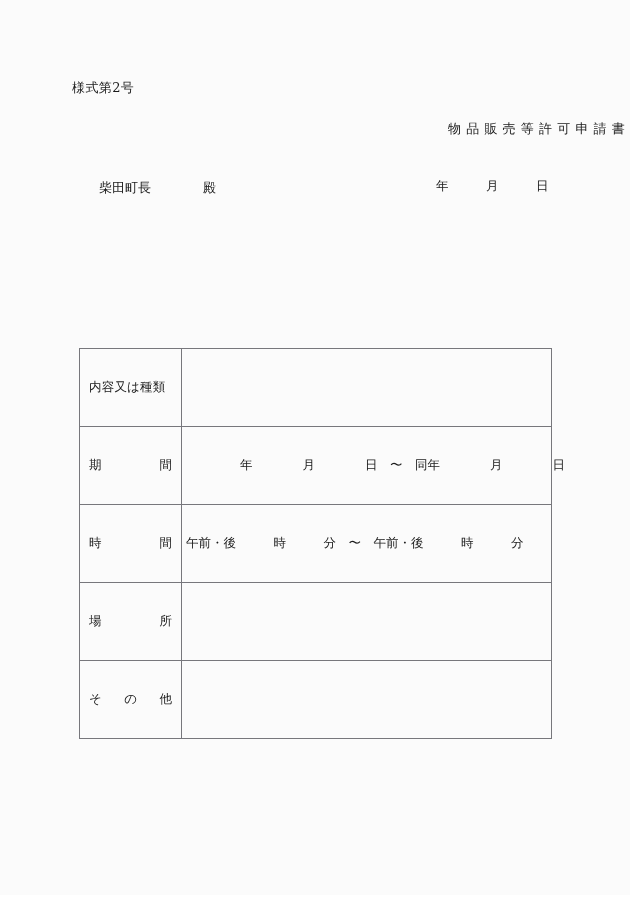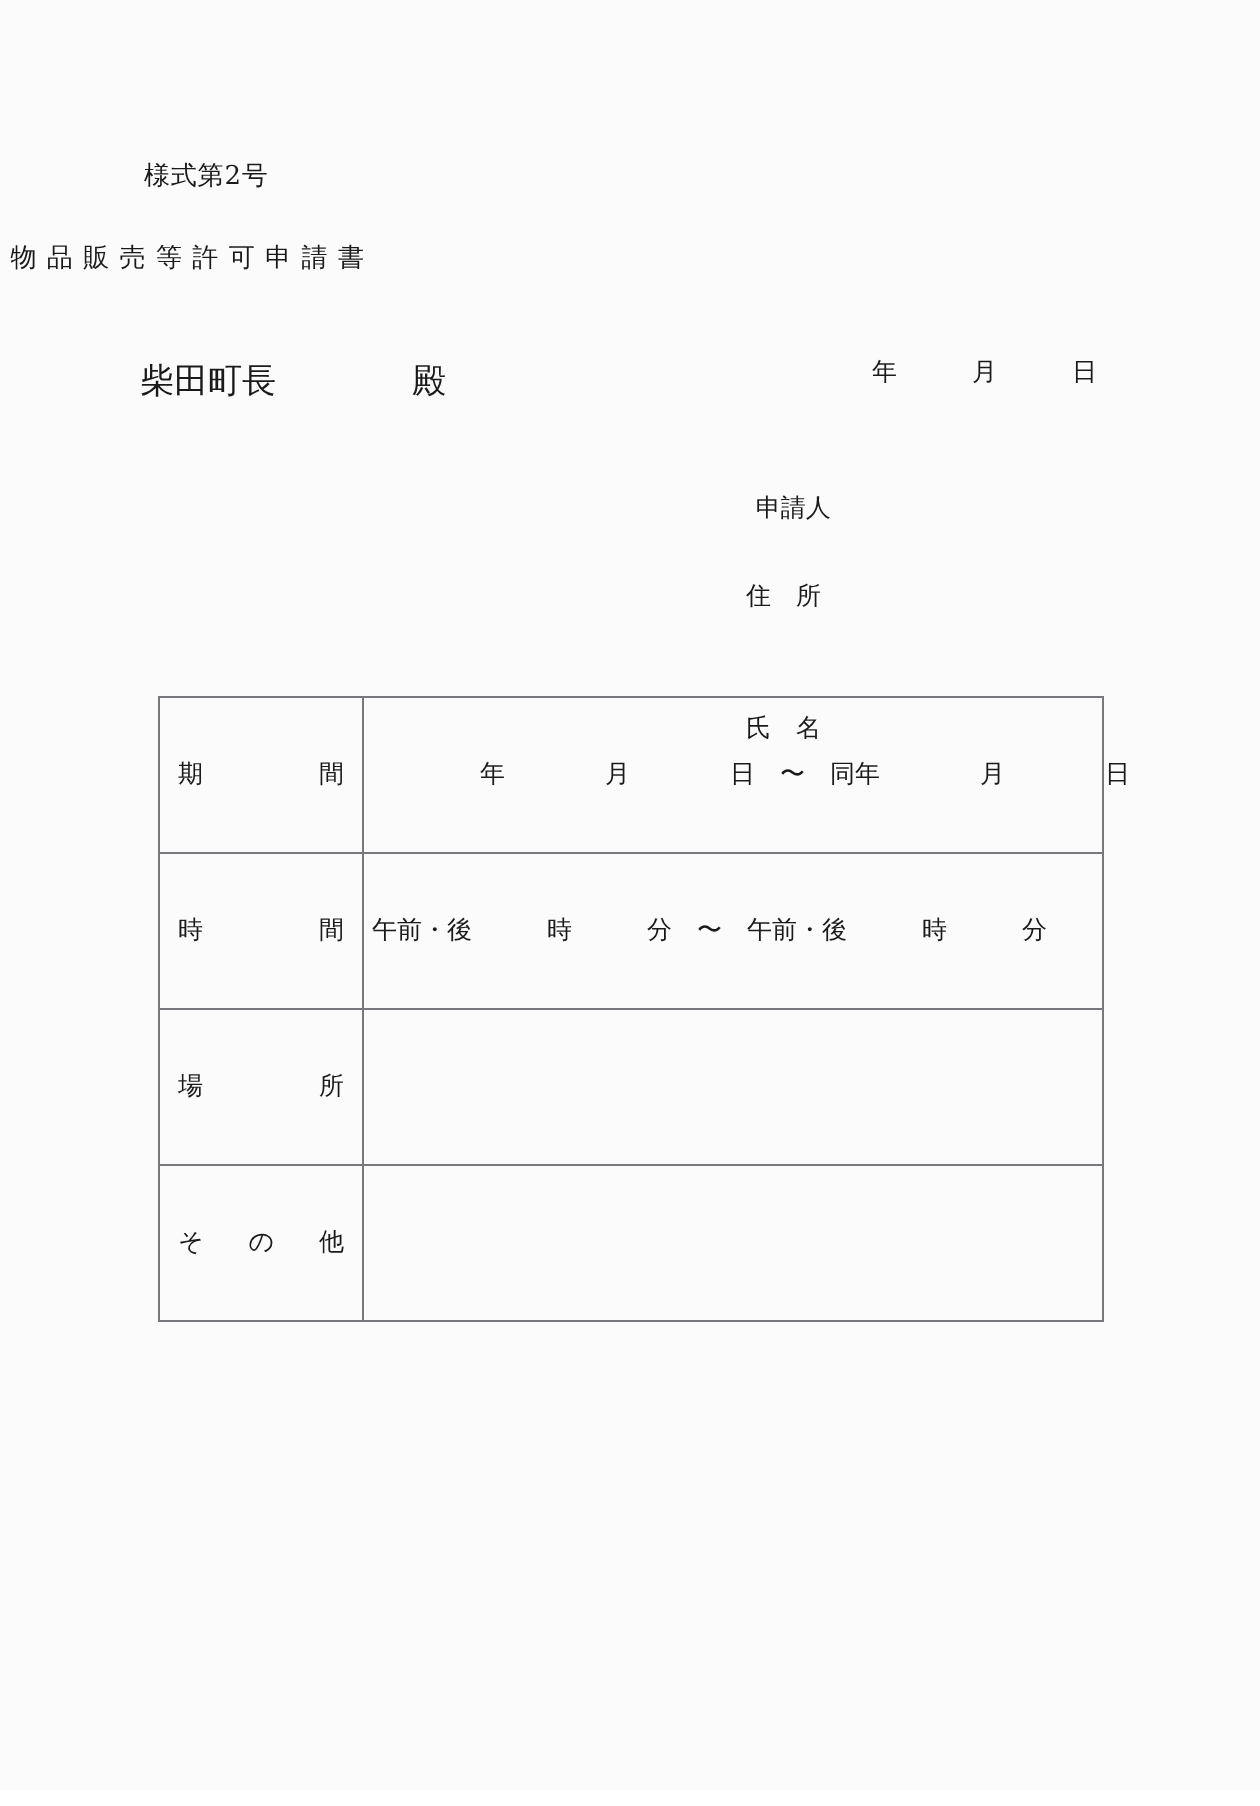--- a/index.html
+++ b/index.html
@@ -27,41 +27,41 @@
     font-size: 13px;
     letter-spacing: 0.4px;
     white-space: pre;
   }
 
   .doc-title {
     position: absolute;
     left: 0;
     top: 120px;
     width: 630px;
-    text-align: left;
+    text-align: right;
     font-size: 13px;
     letter-spacing: 5.2px;
     text-indent: 5.2px;
     white-space: pre;
   }
 
   .date-line {
     position: absolute;
     left: 436px;
     top: 149px;
     font-size: 12.5px;
     white-space: pre;
     margin-top: 29px;
   }
 
   .addressee {
     position: absolute;
-    left: 70px;
+    left: 99px;
     top: 179px;
-    font-size: 17px;
+    font-size: 13px;
     white-space: pre;
   }
 
   
   .applicant {
     position: absolute;
     left: 362px;
     top: 221px;
     font-size: 12.5px;
     line-height: 22px;
@@ -132,29 +132,30 @@
 <div class="page">
 
   <div class="form-number">様式第2号</div>
 
   <div class="doc-title">物品販売等許可申請書</div>
 
   <div class="date-line">年　　　月　　　日</div>
 
   <div class="addressee">柴田町長　　　　殿</div>
 
-  <div class="applicant">
-    <span>申請人</span>
-    <span class="indent">住　所</span>
-    <span class="indent">氏　名</span>
-  </div>
 
 
   <table class="form-table">
     <tbody>
+      <tr class="row-tall">
+        <td class="label">
+          <span class="tight">内容又は種類</span>
+        </td>
+        <td class="value"></td>
+      </tr>
 
       <tr class="row-std">
         <td class="label">
           <span class="spread">
             <span>期</span>
             <span>間</span>
           </span>
         </td>
         <td class="value pad-left">年　　　　月　　　　日　〜　同年　　　　月　　　　日</td>
       </tr>

